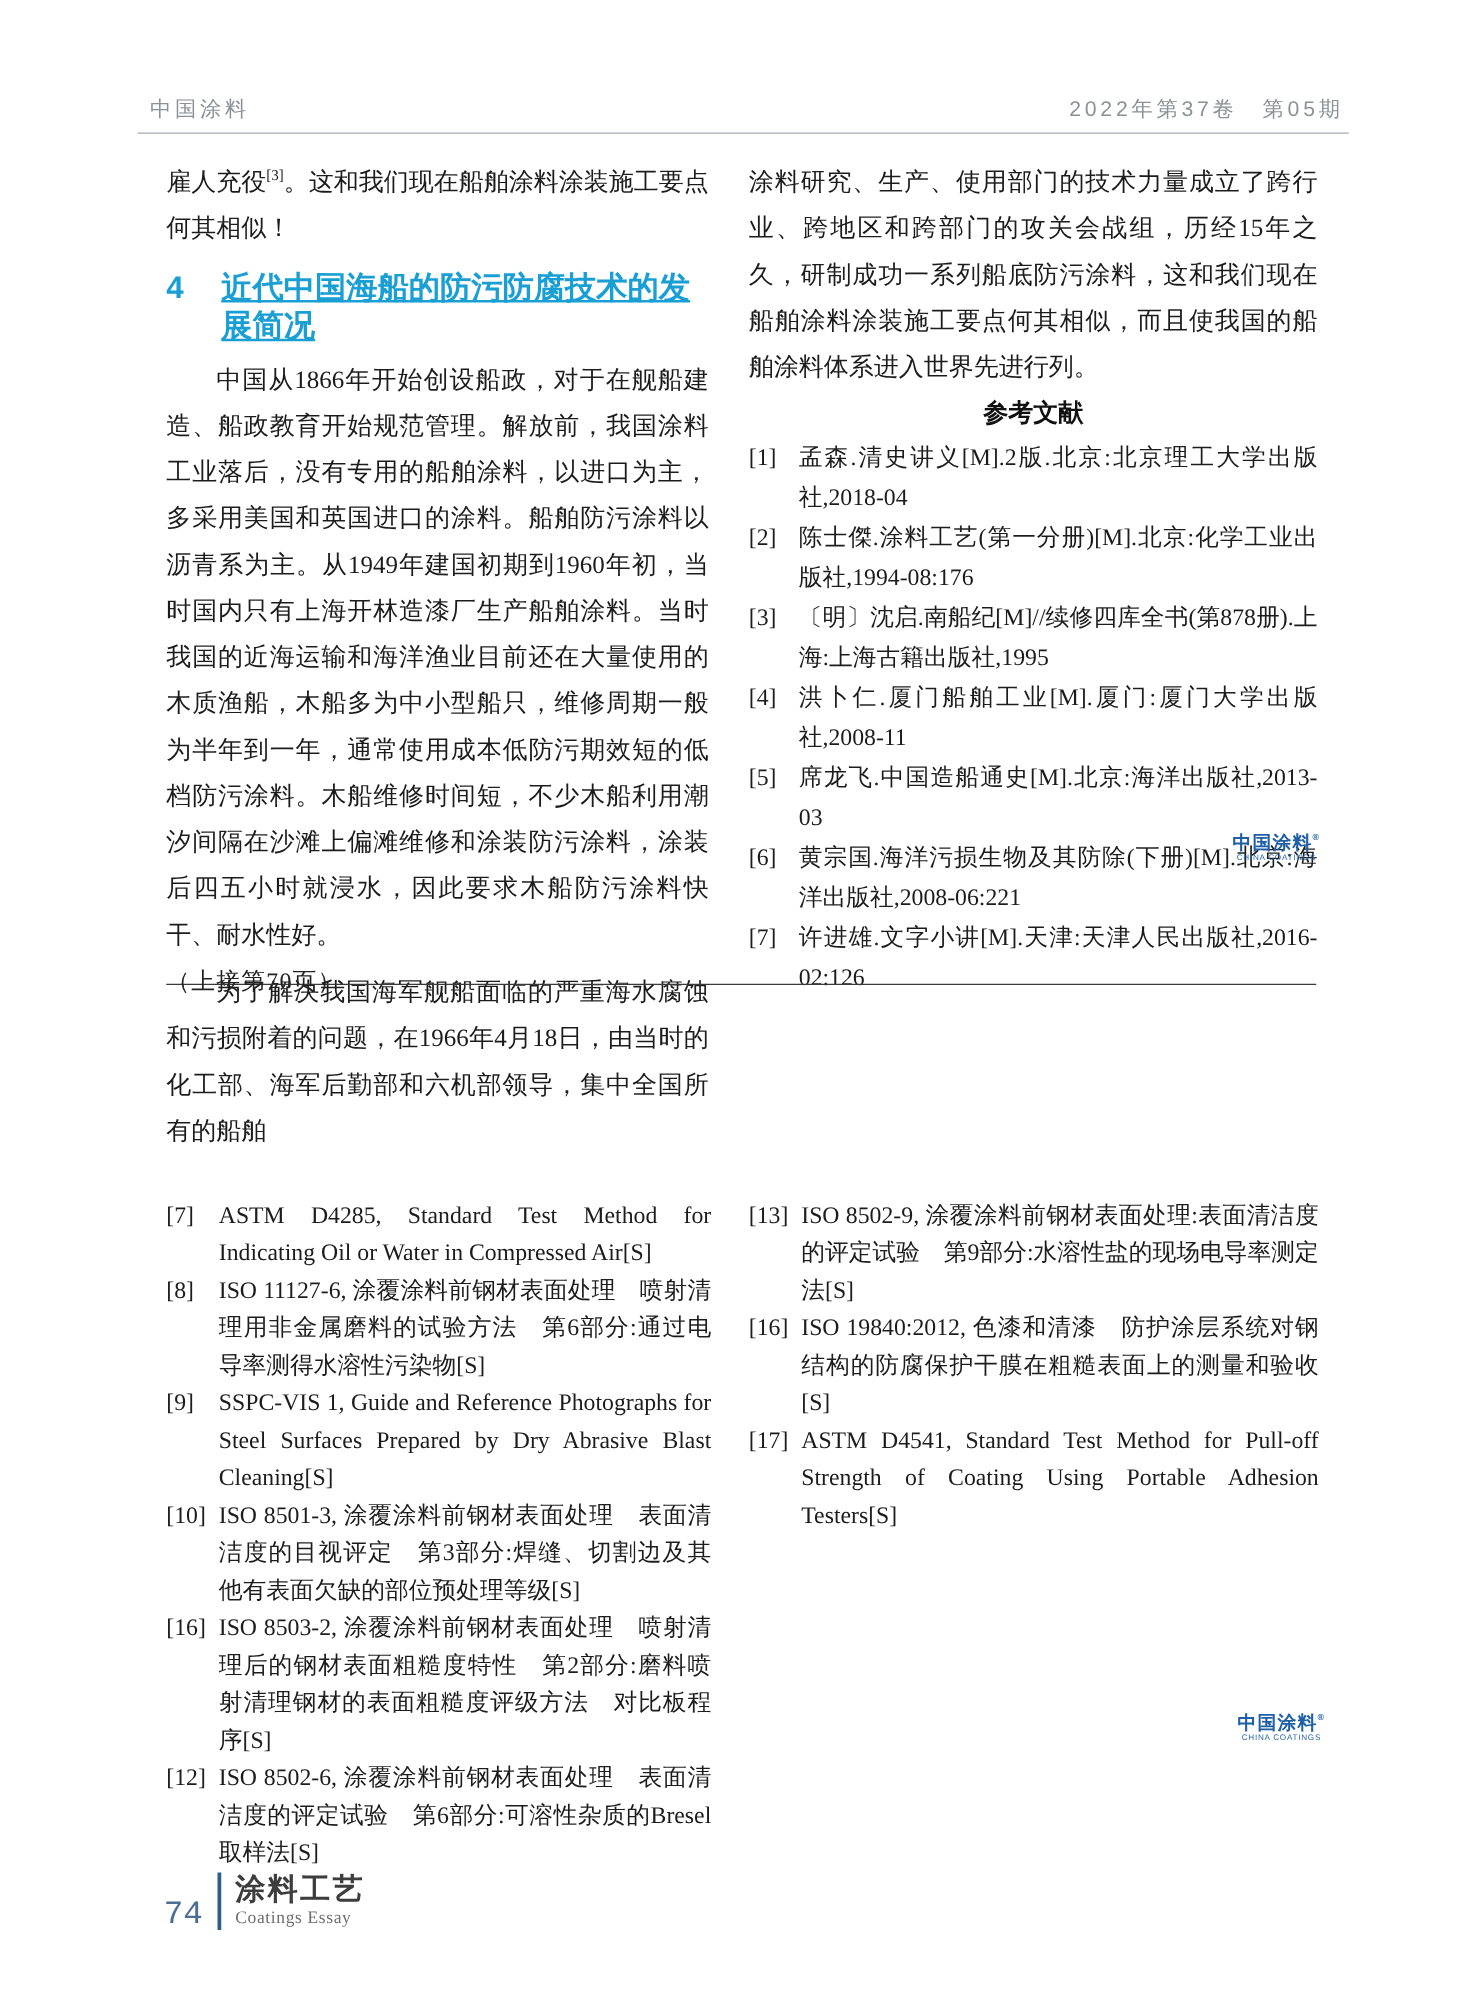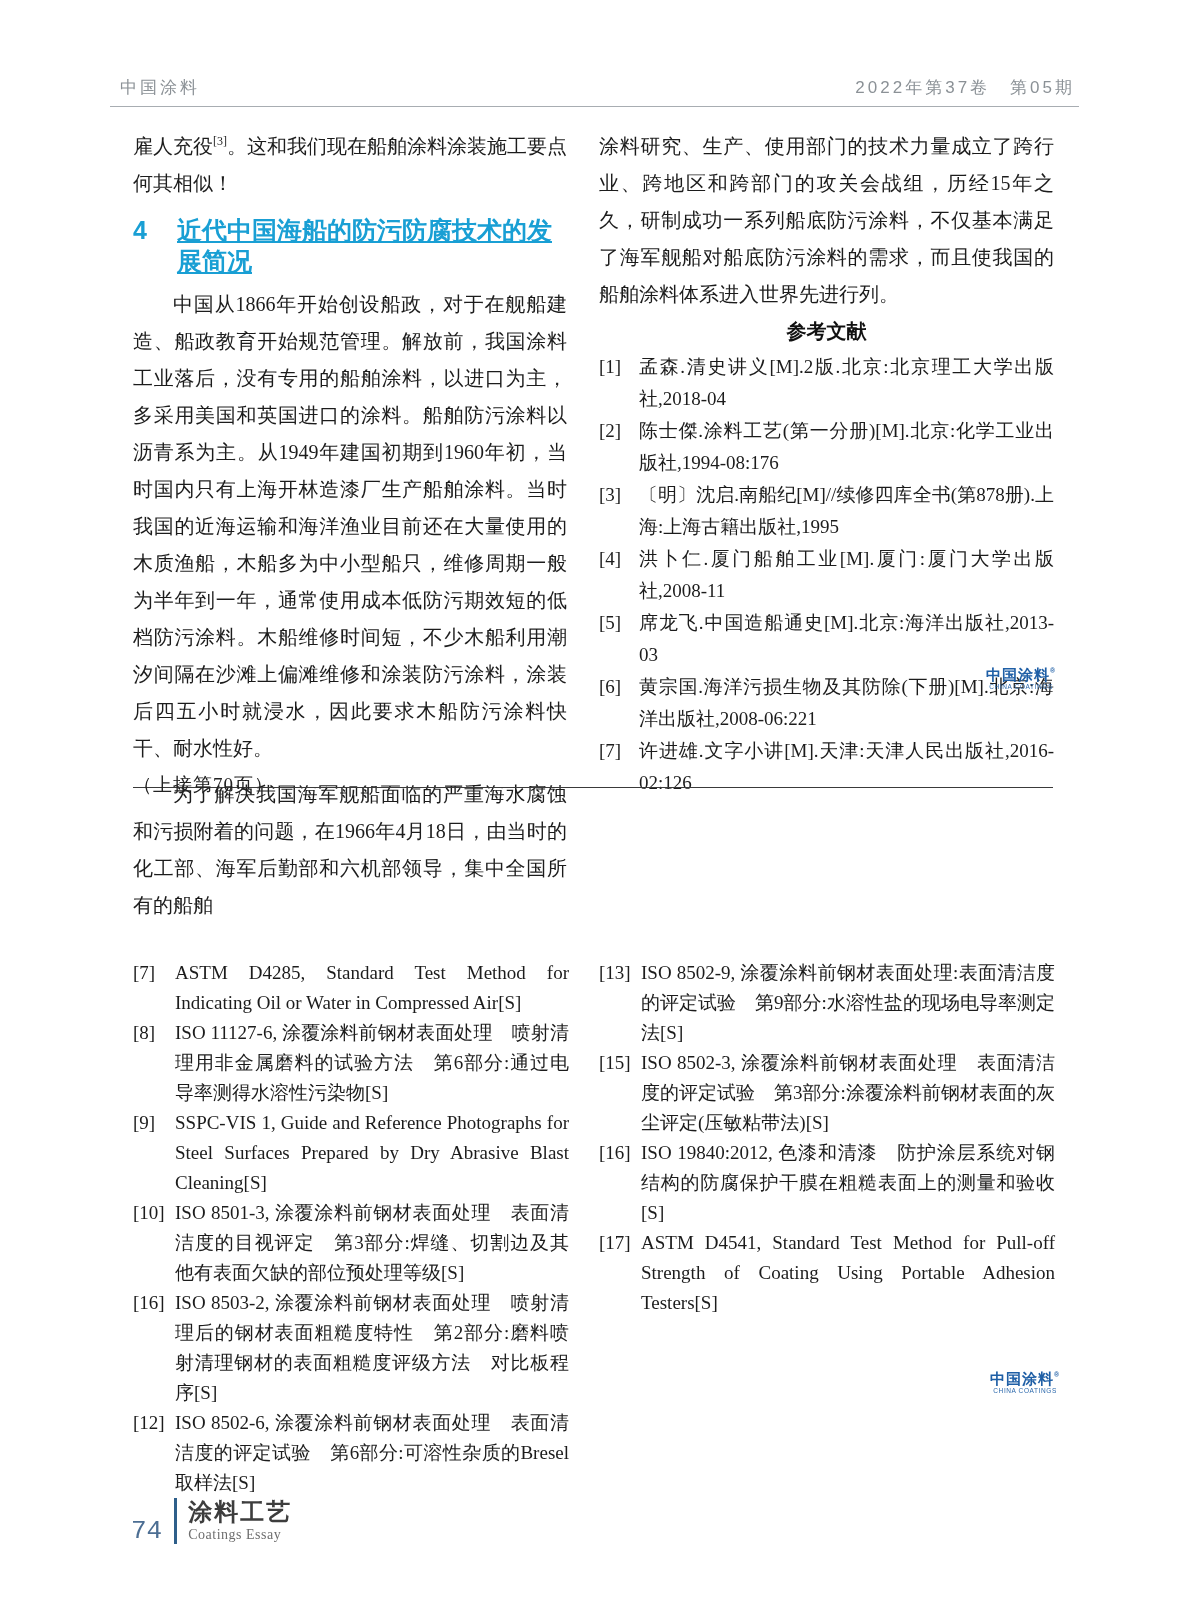--- a/index.html
+++ b/index.html
@@ -108,21 +108,21 @@
     <div id="section-heading">
       <span class="sec-num">4</span>
       <span class="sec-title">近代中国海船的防污防腐技术的发展简况</span>
     </div>
 
     <p class="para-indent">中国从1866年开始创设船政，对于在舰船建造、船政教育开始规范管理。解放前，我国涂料工业落后，没有专用的船舶涂料，以进口为主，多采用美国和英国进口的涂料。船舶防污涂料以沥青系为主。从1949年建国初期到1960年初，当时国内只有上海开林造漆厂生产船舶涂料。当时我国的近海运输和海洋渔业目前还在大量使用的木质渔船，木船多为中小型船只，维修周期一般为半年到一年，通常使用成本低防污期效短的低档防污涂料。木船维修时间短，不少木船利用潮汐间隔在沙滩上偏滩维修和涂装防污涂料，涂装后四五小时就浸水，因此要求木船防污涂料快干、耐水性好。</p>
     <p class="para-indent" style="margin-top:9px;">为了解决我国海军舰船面临的严重海水腐蚀和污损附着的问题，在1966年4月18日，由当时的化工部、海军后勤部和六机部领导，集中全国所有的船舶</p>
   </div>
 
   <div class="col" id="col-right">
-    <p class="para">涂料研究、生产、使用部门的技术力量成立了跨行业、跨地区和跨部门的攻关会战组，历经15年之久，研制成功一系列船底防污涂料，不仅基本满足了海军舰船对船底防污涂料的需求，而且使我国的船舶涂料体系进入世界先进行列。</p>
+    <p class="para">涂料研究、生产、使用部门的技术力量成立了跨行业、跨地区和跨部门的攻关会战组，历经15年之久，研制成功一系列船底防污涂料，这和我们现在船舶涂料涂装施工要点何其相似，而且使我国的船舶涂料体系进入世界先进行列。</p>
 
     <div id="ref-heading">参考文献</div>
 
     <div class="ref-row">
       <span class="ref-num">[1]</span>
       <span class="ref-text">孟森.清史讲义[M].2版.北京:北京理工大学出版社,2018-04</span>
     </div>
     <div class="ref-row">
       <span class="ref-num">[2]</span>
       <span class="ref-text">陈士傑.涂料工艺(第一分册)[M].北京:化学工业出版社,1994-08:176</span>
@@ -181,24 +181,20 @@
     <div class="std-row">
       <span class="ref-num">[12]</span>
       <span class="ref-text">ISO 8502-6, 涂覆涂料前钢材表面处理　表面清洁度的评定试验　第6部分:可溶性杂质的Bresel取样法[S]</span>
     </div>
   </div>
 
   <div class="std-col" id="std-right">
     <div class="std-row">
       <span class="ref-num">[13]</span>
       <span class="ref-text">ISO 8502-9, 涂覆涂料前钢材表面处理:表面清洁度的评定试验　第9部分:水溶性盐的现场电导率测定法[S]</span>
-    </div>
-    <div class="std-row">
-      <span class="ref-num">[15]</span>
-      <span class="ref-text">ISO 8502-3, 涂覆涂料前钢材表面处理　表面清洁度的评定试验　第3部分:涂覆涂料前钢材表面的灰尘评定(压敏粘带法)[S]</span>
     </div>
     <div class="std-row">
       <span class="ref-num">[16]</span>
       <span class="ref-text">ISO 19840:2012, 色漆和清漆　防护涂层系统对钢结构的防腐保护干膜在粗糙表面上的测量和验收[S]</span>
     </div>
     <div class="std-row">
       <span class="ref-num">[17]</span>
       <span class="ref-text">ASTM D4541, Standard Test Method for Pull-off Strength of Coating Using Portable Adhesion Testers[S]</span>
     </div>
   </div>

